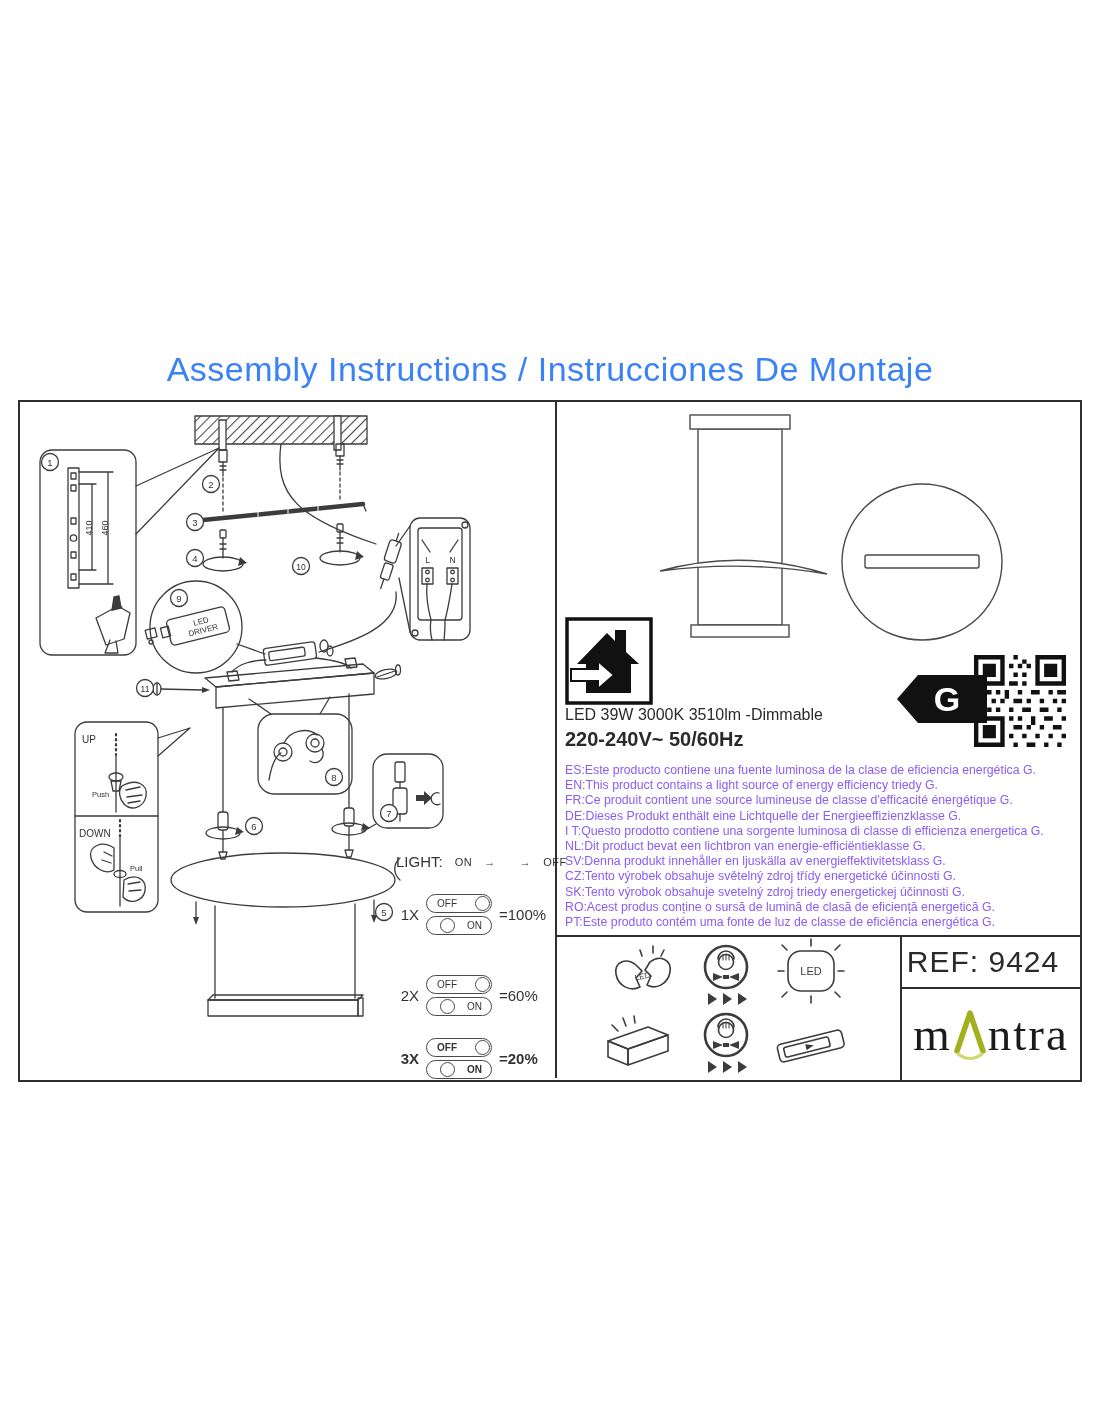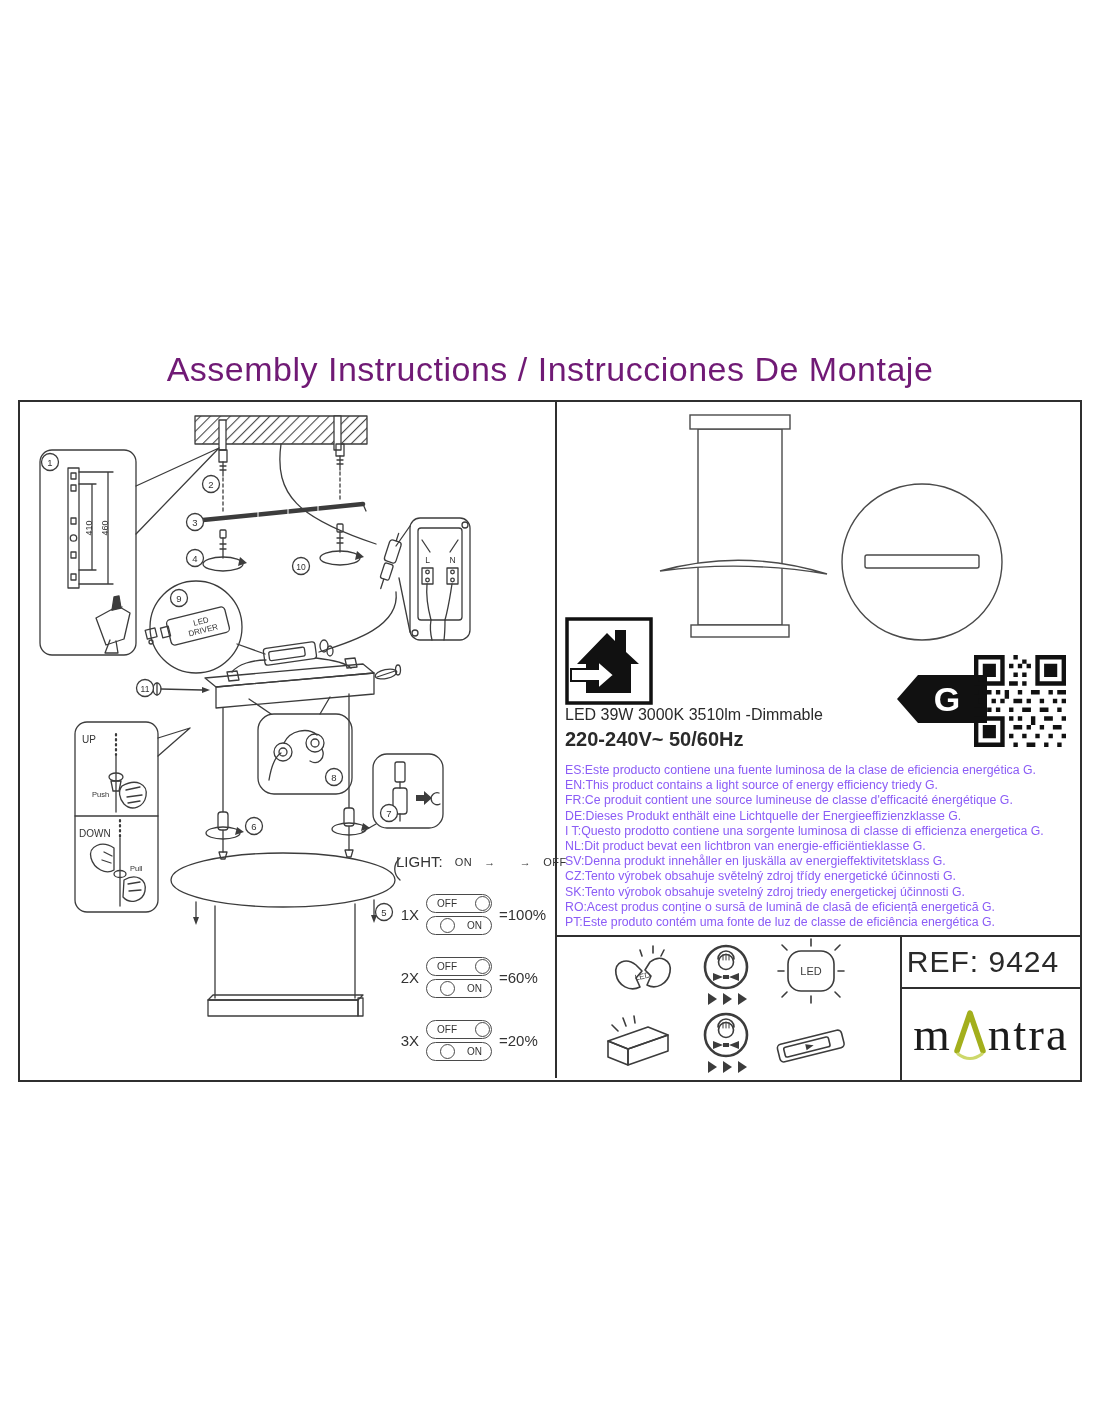--- a/index.html
+++ b/index.html
@@ -1,19 +1,19 @@
 <!DOCTYPE html>
 <html><head>
 <meta charset="utf-8">
 <style>
   html,body{margin:0;padding:0;}
   body{width:1100px;height:1422px;background:#ffffff;position:relative;
        font-family:"Liberation Sans",sans-serif;color:#222;overflow:hidden;}
   .abs{position:absolute;}
-  #page-title{left:0;right:0;top:350px;text-align:center;font-size:34px;color:#701a75;letter-spacing:0.5px;}
+  #page-title{left:0;right:0;top:350px;text-align:center;font-size:34px;color:#3b82f6;letter-spacing:0.5px;}
   #main-box{left:18px;top:400px;width:1060px;height:678px;border:2px solid #2f2f2f;}
   .divline{background:#2f2f2f;}
   svg{display:block;}
   text{font-family:"Liberation Sans",sans-serif;}
   
   #light-control{left:396px;top:853px;width:160px;}
   .lc-head{display:flex;align-items:center;gap:12px;font-size:15px;color:#333;}
   .lc-head .sm{font-size:11px;letter-spacing:0.5px;}
   .lc-row{display:flex;align-items:center;gap:7px;color:#333;}
   .lc-presses{font-size:15px;width:23px;text-align:right;}
@@ -306,36 +306,36 @@
           <span class="knob"></span>
         </span>
       <span class="pill on">
           <span class="knob"></span>
           <span>ON</span>
         </span>
     </span>
     <span class="lc-val">=100%</span>
   </div>
 
-  <div class="lc-row" style="margin-top:22px;">
+  <div class="lc-row" style="margin-top:40px;">
     <span class="lc-presses">2X</span>
     <span class="pillstack">
       <span class="pill off">
           <span>OFF</span>
           <span class="knob"></span>
         </span>
       <span class="pill on">
           <span class="knob"></span>
           <span>ON</span>
         </span>
     </span>
     <span class="lc-val">=60%</span>
   </div>
 
-  <div class="lc-row" style="margin-top:22px;">
+  <div class="lc-row" style="margin-top:22px;font-weight:bold;">
     <span class="lc-presses">3X</span>
     <span class="pillstack">
       <span class="pill off">
           <span>OFF</span>
           <span class="knob"></span>
         </span>
       <span class="pill on">
           <span class="knob"></span>
           <span>ON</span>
         </span>

